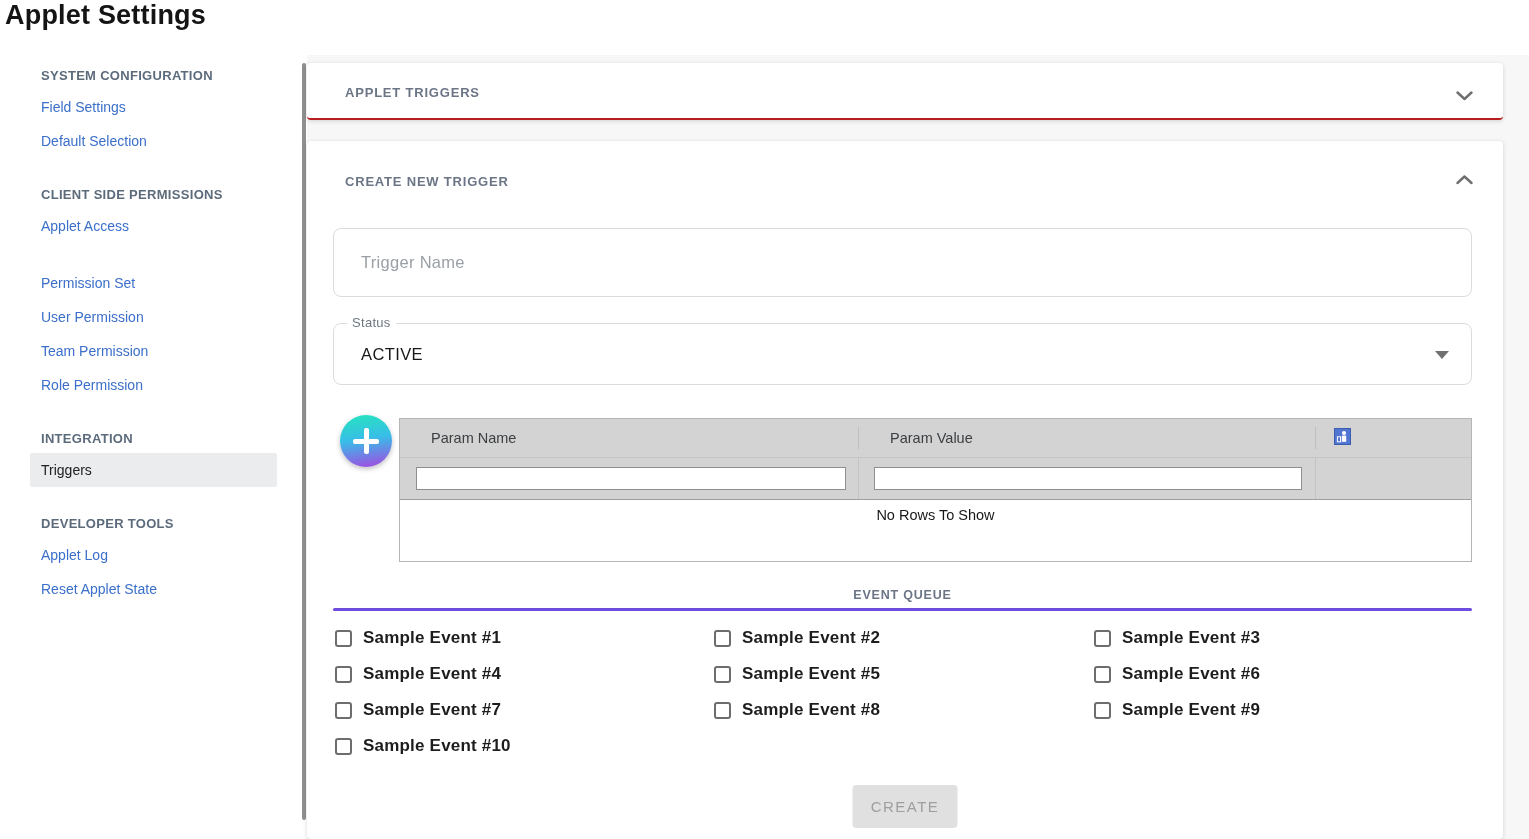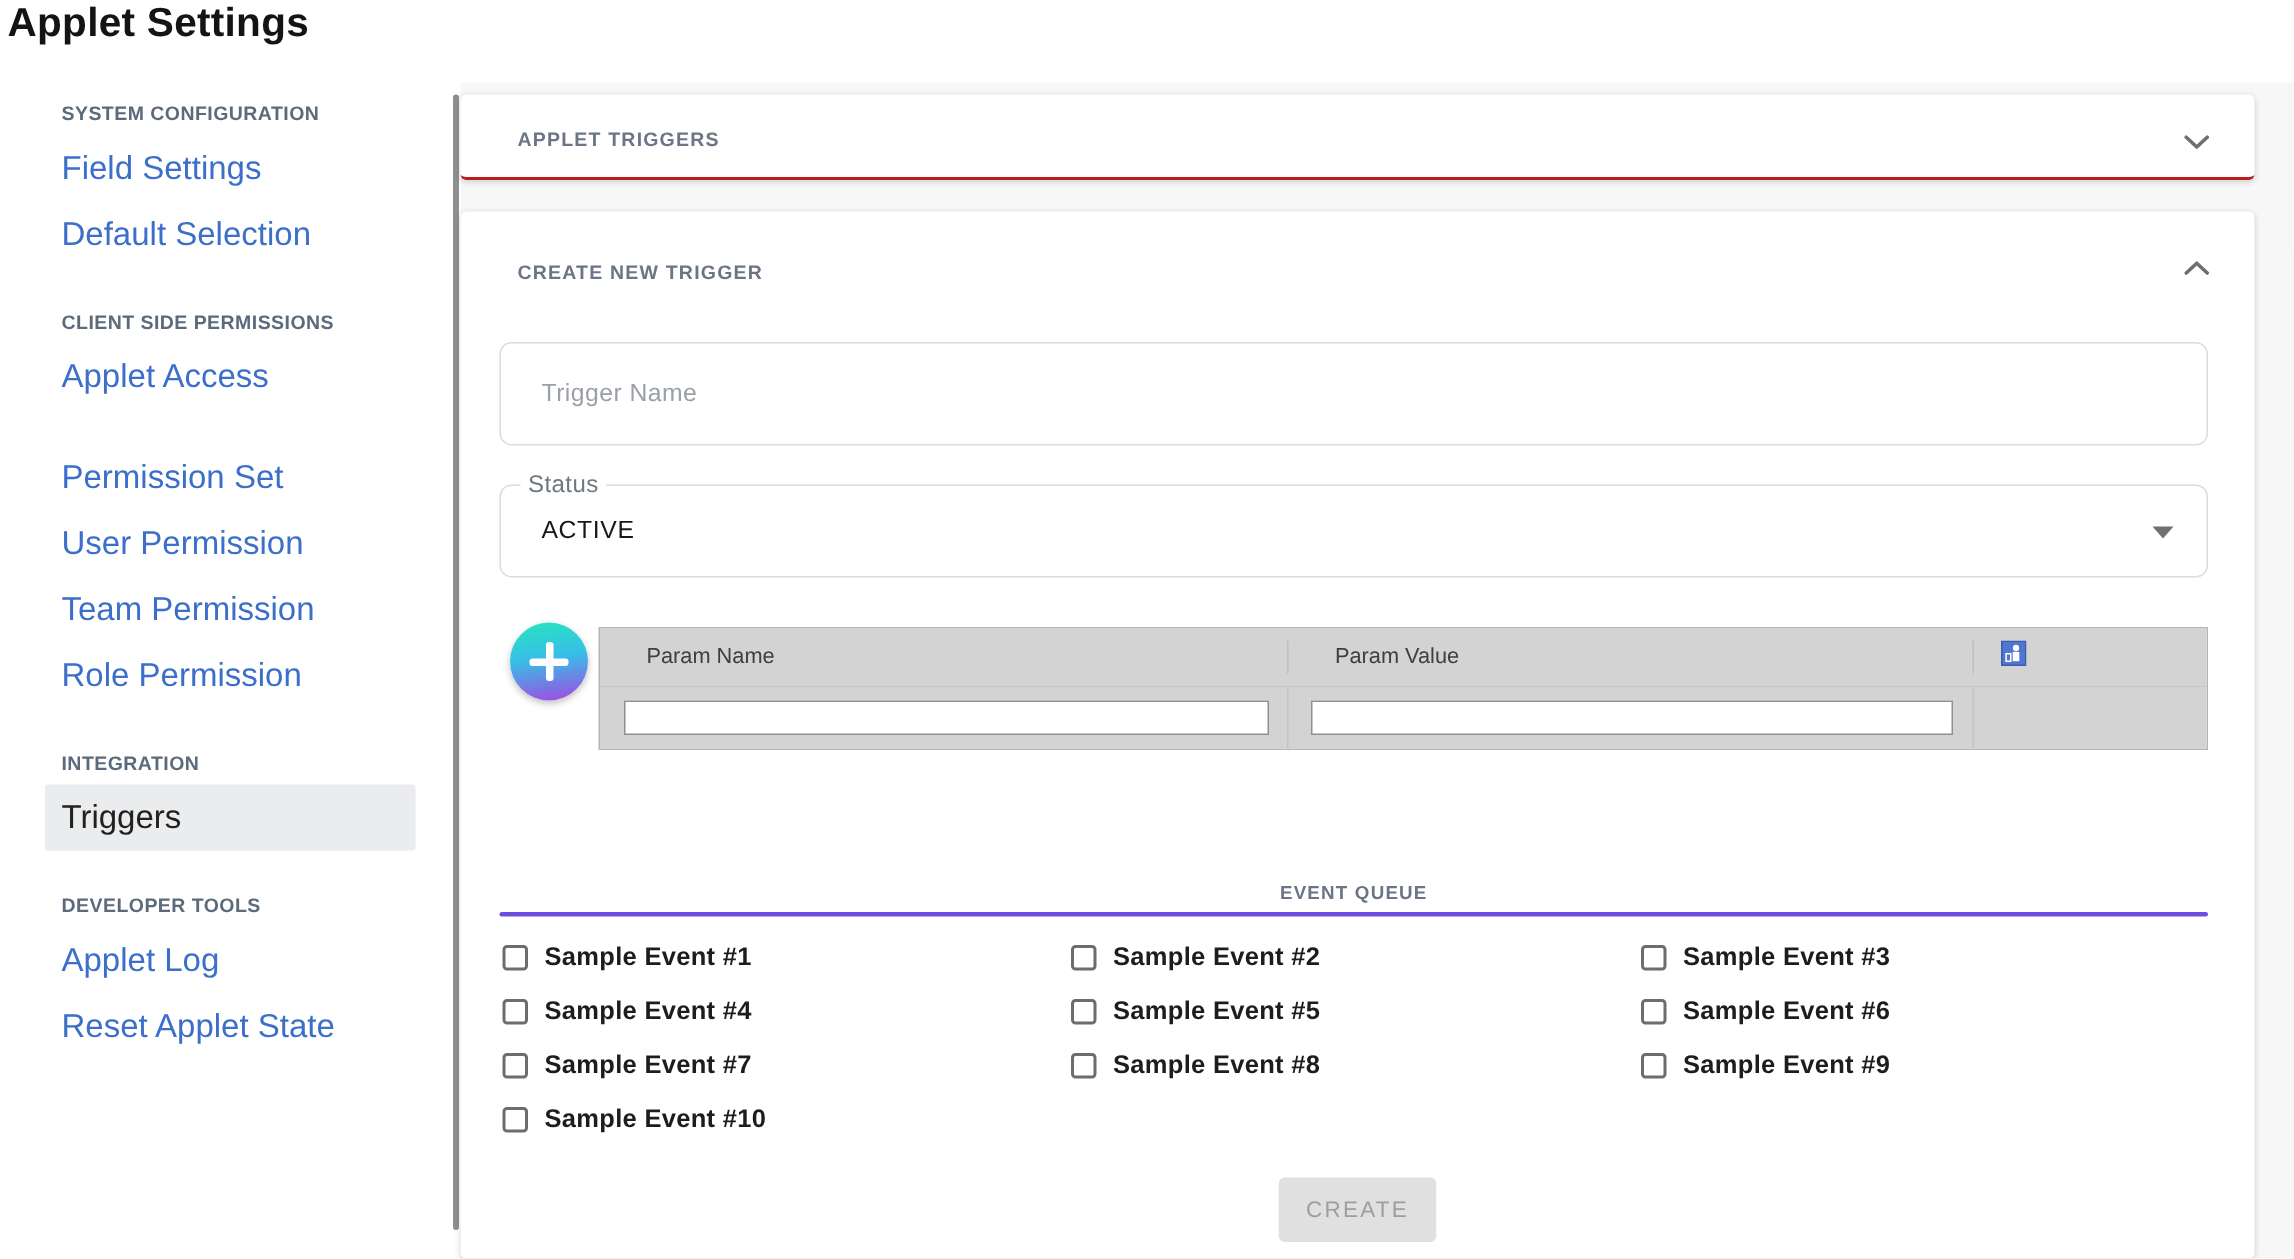--- a/index.html
+++ b/index.html
@@ -16,21 +16,21 @@
     font-size:27px; font-weight:600; color:#141414; letter-spacing:0.2px;
   }
   
   .sidebar { position:absolute; left:41px; top:62px; width:240px; }
   .side-section { margin-bottom:23px; }
   .side-header {
     font-size:13px; font-weight:700; color:#5c6b7c; letter-spacing:0.3px;
     padding:6px 0 7px 0;
   }
   .side-item {
-    font-size:22px; color:#3b6fca; padding:9px 0; cursor:pointer;
+    font-size:14px; color:#3b6fca; padding:9px 0; cursor:pointer;
   }
   .side-item.active {
     color:#212121; background:#ebecee; border-radius:2px;
     margin-left:-11px; padding-left:11px; width:247px;
   }
   
   .main-bg { position:absolute; left:307px; top:55px; right:0; bottom:0; background:#f7f7f8; }
   .scrollbar { position:absolute; left:302px; top:63px; width:4px; height:757px;
     background:#8f8f8f; border-radius:2px; }
   .card {
@@ -54,21 +54,21 @@
     font-size:16.5px; color:#1f1f1f; background:#fff; outline:none;
     font-family:"Liberation Sans", sans-serif;
   }
   .trigger-input::placeholder { color:#9aa0a6; letter-spacing:0.3px; }
   .status-box {
     position:absolute; left:26px; top:182px; width:1139px; height:62px;
     border:1px solid #dcdcdc; border-radius:8px; background:#fff; cursor:pointer;
   }
   .status-label {
     position:absolute; top:-9px; left:13px; background:#fff; padding:0 5px;
-    font-size:16px; color:#6f7780; letter-spacing:0.3px;
+    font-size:13px; color:#6f7780; letter-spacing:0.3px;
   }
   .status-value {
     position:absolute; left:27px; top:50%; transform:translateY(-50%);
     font-size:16.5px; color:#181818; letter-spacing:0.4px;
   }
   .select-caret {
     position:absolute; right:22px; top:50%; margin-top:-3px;
     width:0; height:0; border-left:7px solid transparent;
     border-right:7px solid transparent; border-top:8px solid #707070;
   }
@@ -204,20 +204,23 @@
       </div>
       <div class="pt-filter">
         <div class="pt-col1 pt-fcell">
             <input type="text" placeholder="" style="">
           </div>
         <div class="pt-col2 pt-fcell">
             <input type="text" placeholder="" style="">
           </div>
         <div class="pt-col3 pt-fcell"></div>
       </div>
+      <div class="pt-body">
+        <div class="pt-empty">No Rows To Show</div>
+      </div>
     </div>
   </div>
 
   <div class="eq-title">EVENT QUEUE</div>
   <div class="eq-line" style="background: rgb(109, 76, 224);"></div>
 
   <div class="eq-grid">
     <label class="eq-item">
         <span class="eq-check"></span>
         <span class="eq-label">Sample Event #1</span>

